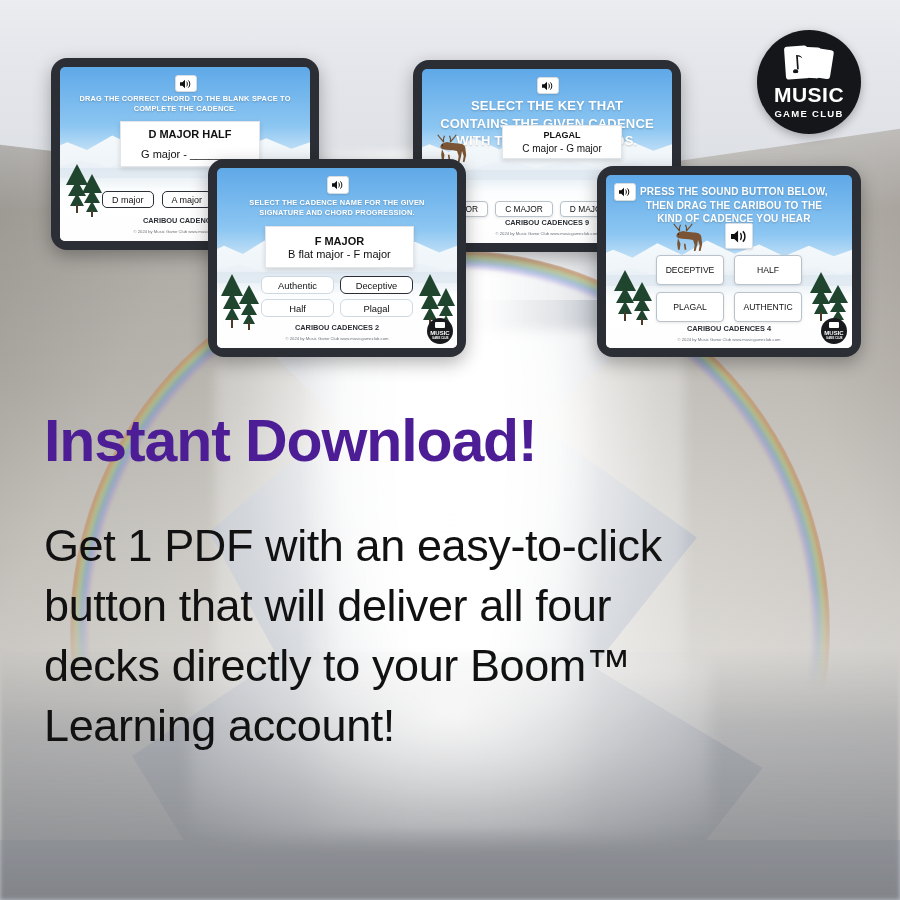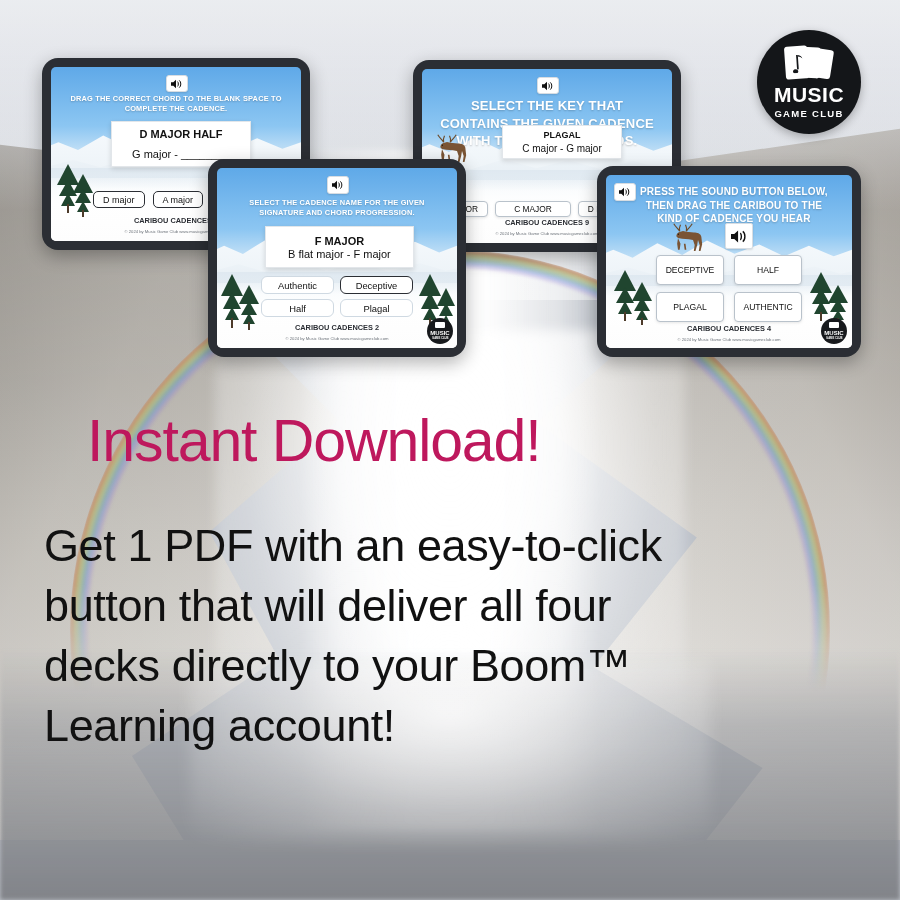--- a/index.html
+++ b/index.html
@@ -133,22 +133,22 @@
   .brand .cards .c{position:absolute;background:#fff;border-radius:3px;}
   .brand .cards .c1{width:21px;height:29px;left:30px;top:4px;transform:rotate(9deg);}
   .brand .cards .c2{width:21px;height:31px;left:18px;top:2px;transform:rotate(3deg);}
   .brand .cards .c3{width:23px;height:33px;left:4px;top:1px;transform:rotate(-4deg);
     display:flex;align-items:center;justify-content:center;}
   .brand .cards .c3 svg{display:block;}
   .brand .b1{font-weight:700;font-size:21px;letter-spacing:.5px;line-height:1;}
   .brand .b2{font-weight:700;font-size:9.5px;letter-spacing:1.3px;margin-top:4px;line-height:1;}
 
   
-  .headline{position:absolute;left:44px;top:412px;font-size:59px;font-weight:400;
-    color:#be185d;letter-spacing:-1.1px;line-height:1;white-space:nowrap;margin-left:43px;}
+  .headline{position:absolute;left:44px;top:412px;font-size:59px;font-weight:700;
+    color:#4c1d95;letter-spacing:-1.1px;line-height:1;white-space:nowrap;}
   .body-copy{position:absolute;left:44px;top:516px;width:800px;font-size:45px;
     color:#111;line-height:1.33;letter-spacing:-.4px;font-weight:400;}
   .body-copy span{display:block;white-space:nowrap;}
 
   
   .banner{position:absolute;left:0;bottom:0;width:900px;height:67px;background:#e34b4b;
     display:flex;align-items:center;justify-content:center;}
   .banner .bt{color:#fff;font-weight:700;font-size:25px;letter-spacing:.4px;}
 </style>
 </head>
@@ -208,30 +208,30 @@
         <i style="height:8px;"></i>
       </div>
 
       <div class="qcard" style="left:32%;top:56px;width:48%;height:34px;">
         <div class="q-title" style="font-size:9px;">PLAGAL</div>
         <div class="q-sub" style="font-size:10px;margin-top:3px;">C major - G major</div>
       </div>
 
       <div style="position:absolute;left:8px;top:132px;display:flex;gap:7px;">
         <div class="opt big" style="padding:2px 9px;font-size:8.4px;height:16px;">G MAJOR</div>
-        <div class="opt big" style="padding:2px 18px;font-size:8.4px;height:16px;">C MAJOR</div>
+        <div class="opt big" style="padding:2px 9px;font-size:8.4px;height:16px;">C MAJOR</div>
         <div class="opt big" style="padding:2px 9px;font-size:8.4px;height:16px;">D MAJOR</div>
       </div>
 
       <div class="deck-name" style="bottom:16px;font-size:7.4px;">CARIBOU CADENCES 9</div>
       <div class="deck-copy" style="bottom:7px;font-size:4.2px;">© 2024 by Music Game Club www.musicgameclub.com</div>
     </div>
   </div>
 
-  <div class="tablet" style="left:42px;top:58px;width:268px;height:192px;text-decoration:underline;">
+  <div class="tablet" style="left:51px;top:58px;width:268px;height:192px;text-decoration:underline;">
     <div class="screen">
       <div class="scn-mtn"></div>
       <div class="scn-mtn2"></div>
       <div class="scn-ground"></div>
       <div class="scn-ridge"></div>
 
       <div class="sound-btn" style="left:50%;margin-left:-10px;top:8px;width:20px;height:15px;">
         <svg width="12" height="10" viewBox="0 0 12 10">
           <path d="M0 3.2h2.3L5 .7v8.6L2.3 6.8H0z" fill="#111"></path>
           <path d="M6.5 2.6c1.1.6 1.1 4.2 0 4.8" stroke="#111" stroke-width="1" fill="none"></path>

